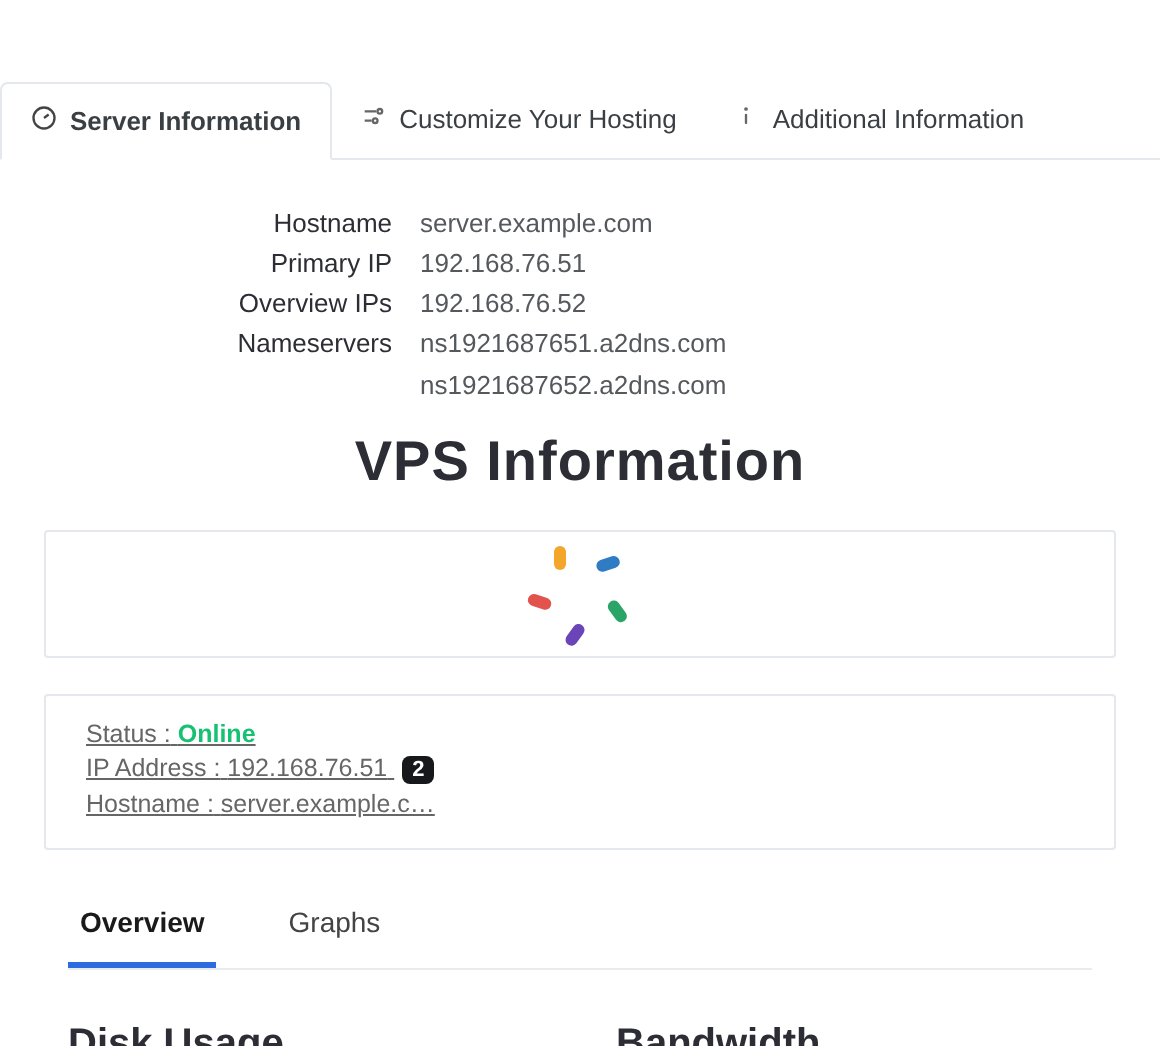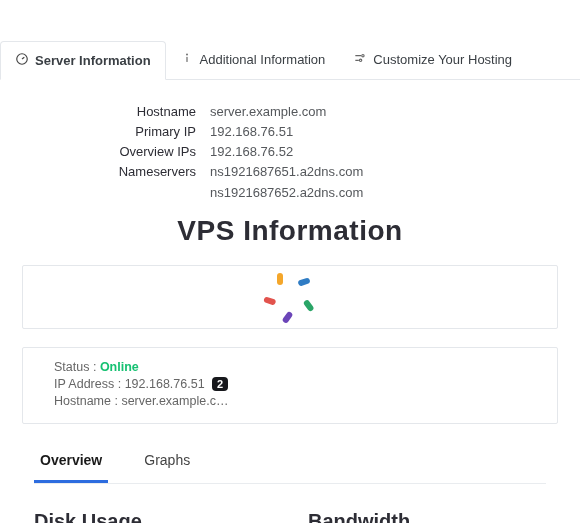--- a/index.html
+++ b/index.html
@@ -24,21 +24,21 @@
   .panel { margin:0 22px 18px 22px; border:1px solid #e4e7eb; border-radius:2px; }
   .panel.loader { height:64px; display:flex; align-items:center; justify-content:center; }
   .spinner { width:26px; height:26px; position:relative; }
   .spinner .dot { position:absolute; width:6px; height:12px; border-radius:4px; transform-origin: 13px 13px; }
   .spinner .d1 { background:#f4a62a; transform: rotate(0deg) translate(0,-11px); }
   .spinner .d2 { background:#2f7cc4; transform: rotate(72deg) translate(0,-11px); }
   .spinner .d3 { background:#2aa567; transform: rotate(144deg) translate(0,-11px); }
   .spinner .d4 { background:#6b45b8; transform: rotate(216deg) translate(0,-11px); }
   .spinner .d5 { background:#e2534d; transform: rotate(288deg) translate(0,-11px); }
 
-  .panel.status { padding:12px 31px; font-size:12.5px; color:#666; }
+  .panel.status { padding:12px 20px; font-size:12.5px; color:#666;text-decoration:underline; }
   .status-line { margin-bottom:3px; }
   .status-label { color:#666; }
   .status-online { color:#16c172; font-weight:700; }
   .badge { display:inline-block; background:#17181c; color:#fff; border-radius:4px; font-size:11px; padding:1px 5px; font-weight:700; margin-left:4px;}
 
   
   .subtabs { display:flex; gap:30px; margin:0 34px 10px; border-bottom:1px solid #e9ecef; }
   .subtab { padding:10px 6px 12px; font-size:14px; color:#444; cursor:pointer; }
   .subtab.active { font-weight:700; color:#1a1a1a; border-bottom:3px solid #2d6cdf; }
 
@@ -62,36 +62,36 @@
     <span>
       <svg viewBox="0 0 24 24" fill="none" stroke="#444" stroke-width="2">
           <circle cx="12" cy="12" r="9"></circle>
           <path d="M12 12l4-3"></path>
         </svg>
     </span>
     <span>Server Information</span>
   </div>
   <div class="tab">
     <span>
-      <svg viewBox="0 0 24 24" fill="#666">
-          <circle cx="12" cy="6" r="1.6"></circle>
-          <rect x="11" y="10" width="2" height="9" rx="1"></rect>
-        </svg>
-    </span>
-    <span>Additional Information</span>
-  </div>
-  <div class="tab">
-    <span>
       <svg viewBox="0 0 24 24" fill="none" stroke="#666" stroke-width="2">
           <path d="M4 8h10M4 16h6"></path>
           <circle cx="17" cy="8" r="2"></circle>
           <circle cx="13" cy="16" r="2"></circle>
         </svg>
     </span>
     <span>Customize Your Hosting</span>
+  </div>
+  <div class="tab">
+    <span>
+      <svg viewBox="0 0 24 24" fill="#666">
+          <circle cx="12" cy="6" r="1.6"></circle>
+          <rect x="11" y="10" width="2" height="9" rx="1"></rect>
+        </svg>
+    </span>
+    <span>Additional Information</span>
   </div>
 </div>
 
 <div class="info-list">
   <div class="info-row">
     <div class="info-label">Hostname</div>
     <div class="info-val">server.example.com</div>
   </div>
   <div class="info-row">
     <div class="info-label">Primary IP</div>

